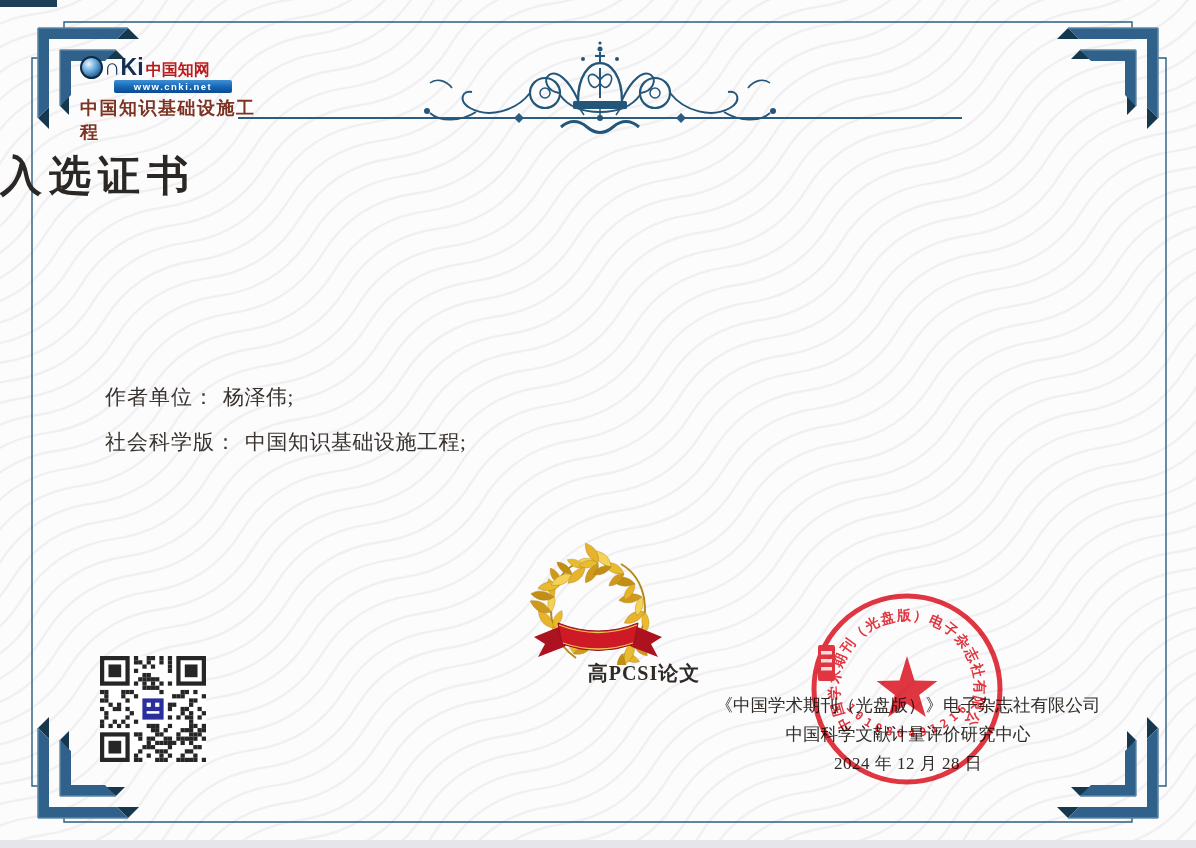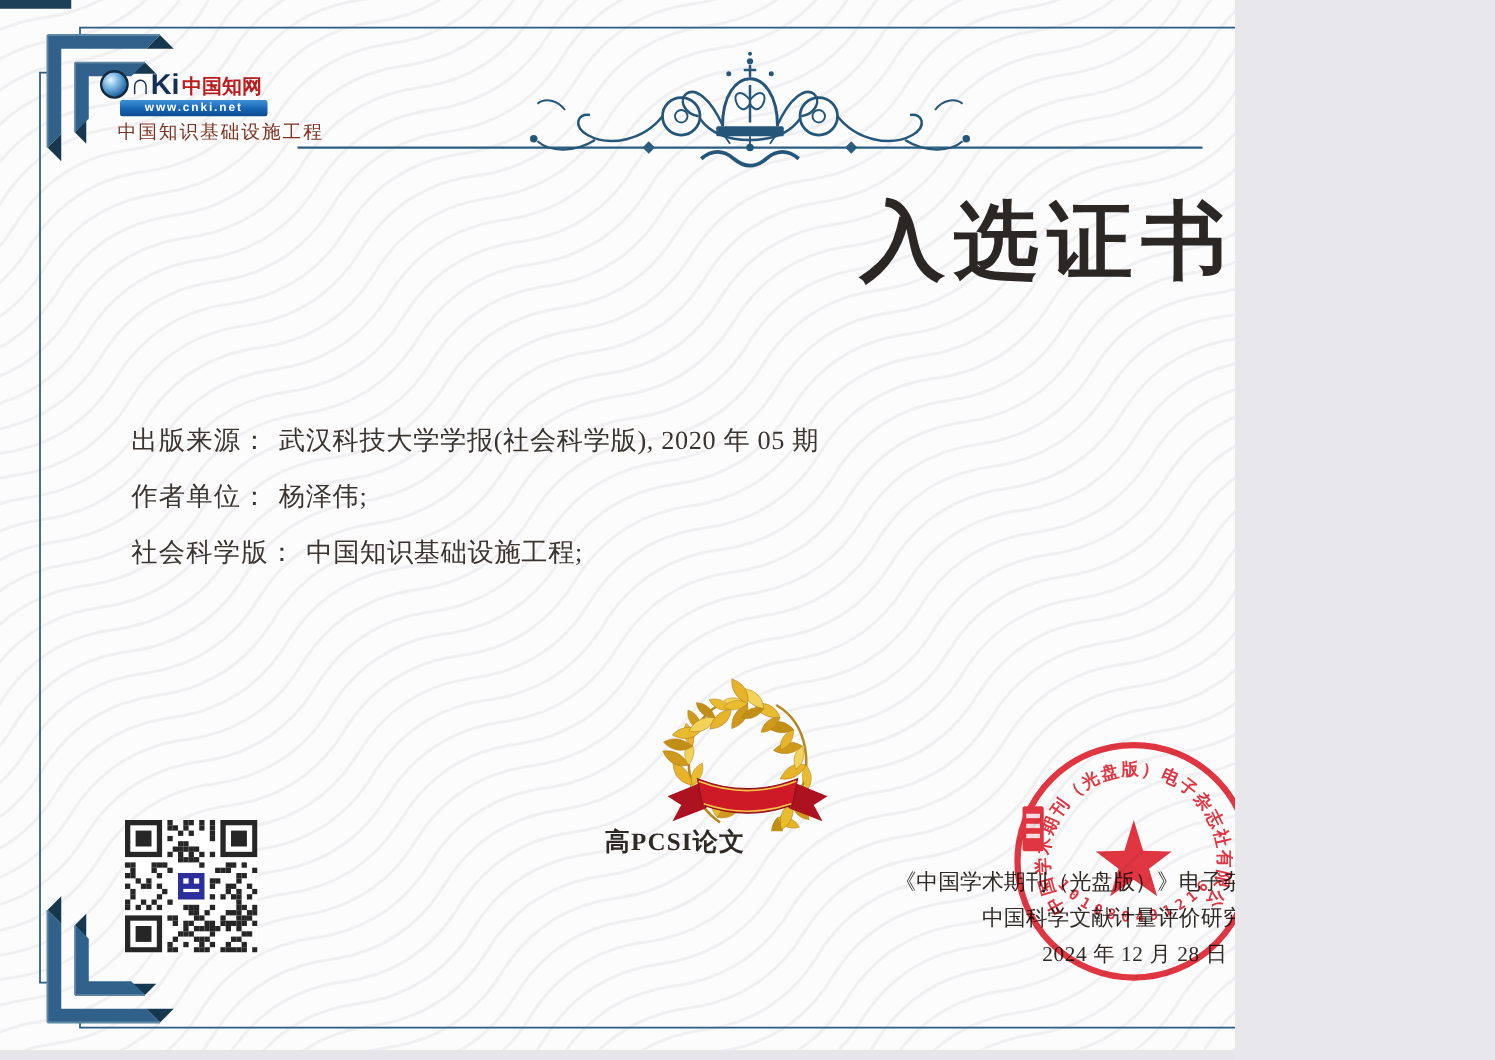--- a/index.html
+++ b/index.html
@@ -1,17 +1,17 @@
 <!DOCTYPE html>
 <html><head>
 <meta charset="utf-8">
 <style>
   html,body{margin:0;padding:0;background:#e8e8ec;}
   .stage{
-    position:relative;width:988px;height:848px;overflow:hidden;
+    position:relative;width:1196px;height:848px;overflow:hidden;
     background:#fcfcfd;
     font-family:"Liberation Serif","DejaVu Serif",serif;
     color:#2e2a27;
   }
   .abs{position:absolute;}
   svg{display:block;}
   #waves{position:absolute;inset:0;z-index:0;}
   #waves path{stroke:#f0f0f3;stroke-width:2.4;fill:none;}
   #deco{position:absolute;inset:0;z-index:1;}
   .content{position:absolute;inset:0;z-index:2;}
@@ -21,27 +21,27 @@
   .bottomstrip{left:0;bottom:0;width:100%;height:8px;background:#e6e6ea;z-index:4;}
   
   .logo{left:80px;top:53px;width:190px;}
   .logo-row{display:flex;align-items:flex-end;height:26px;}
   .globe{width:23px;height:23px;border-radius:50%;
     background:radial-gradient(circle at 35% 32%, #eaf5fd 0%, #79b6e2 35%, #2d6ea8 70%, #123a5e 100%);
     border:2px solid #10293f;box-sizing:border-box;margin-right:1px;}
   .nki{font-family:"Liberation Sans","DejaVu Sans",sans-serif;font-weight:800;font-size:23px;
     color:#132f55;letter-spacing:0px;line-height:1;}
   .logo-cn{font-weight:900;font-size:16px;color:#b91c1c;margin-left:2px;line-height:1.1;}
-  .cnki-bar{margin-top:1px;margin-left:16px;width:118px;height:13px;border-radius:2px;
+  .cnki-bar{margin-top:1px;margin-left:34px;width:118px;height:13px;border-radius:2px;
     background:linear-gradient(180deg,#3f8fd6 0%,#1565b5 55%,#0d4a8f 100%);
     color:#fff;font-family:"Liberation Sans","DejaVu Sans",sans-serif;font-weight:700;
     font-size:9.5px;letter-spacing:1.5px;text-align:center;line-height:13px;}
-  .logo-sub{margin-top:3px;font-weight:400;font-size:15px;color:#7d3322;letter-spacing:1.5px;margin-left:14px;}
-  
-  .title{left:0;top:148px;width:100%;text-align:right;font-size:68px;font-weight:600;
+  .logo-sub{margin-top:3px;font-weight:700;font-size:18px;color:#7d3322;letter-spacing:1.5px;}
+  
+  .title{left:0;top:148px;width:100%;text-align:left;font-size:42px;font-weight:600;
     letter-spacing:7px;color:#2b2725;}
   
   .frow{left:105px;font-size:21px;line-height:30px;color:#3a3430;white-space:nowrap;}
   .flabel{letter-spacing:1px;}
   .fvalue{margin-left:8px;letter-spacing:0.5px;}
   .statement{left:105px;top:473px;font-size:21px;color:#3a3430;letter-spacing:0.5px;white-space:nowrap;}
   
   .wreath{left:528px;top:540px;width:140px;height:125px;}
   .badge-label{left:0;top:660px;width:100%;text-align:center;font-size:20px;font-weight:700;
     color:#2f2a26;letter-spacing:1px;margin-left:46px;}
@@ -238,23 +238,20 @@
         <span class="globe"></span>
         <span class="nki">∩Ki</span>
         <span class="logo-cn">中国知网</span>
       </div>
       <div class="cnki-bar">www.cnki.net</div>
       <div class="logo-sub">中国知识基础设施工程</div>
     </div>
 
     <div class="abs title">入选证书</div>
 
-    <div class="abs frow" style="top:337px">
-      <span class="flabel">出版来源：</span><span class="fvalue">武汉科技大学学报(社会科学版), 2020 年 05 期</span>
-    </div>
     <div class="abs frow" style="top:382px">
       <span class="flabel">作者单位：</span><span class="fvalue">杨泽伟;</span>
     </div>
     <div class="abs frow" style="top:427px">
       <span class="flabel">社会科学版：</span><span class="fvalue">中国知识基础设施工程;</span>
     </div>
 
     <svg class="abs wreath" viewBox="0 0 140 125">
       <defs>
         <path id="leaf" d="M0 0 C1 -9 8 -15 18 -15 C16 -6 9 -1 0 0 Z"></path>

